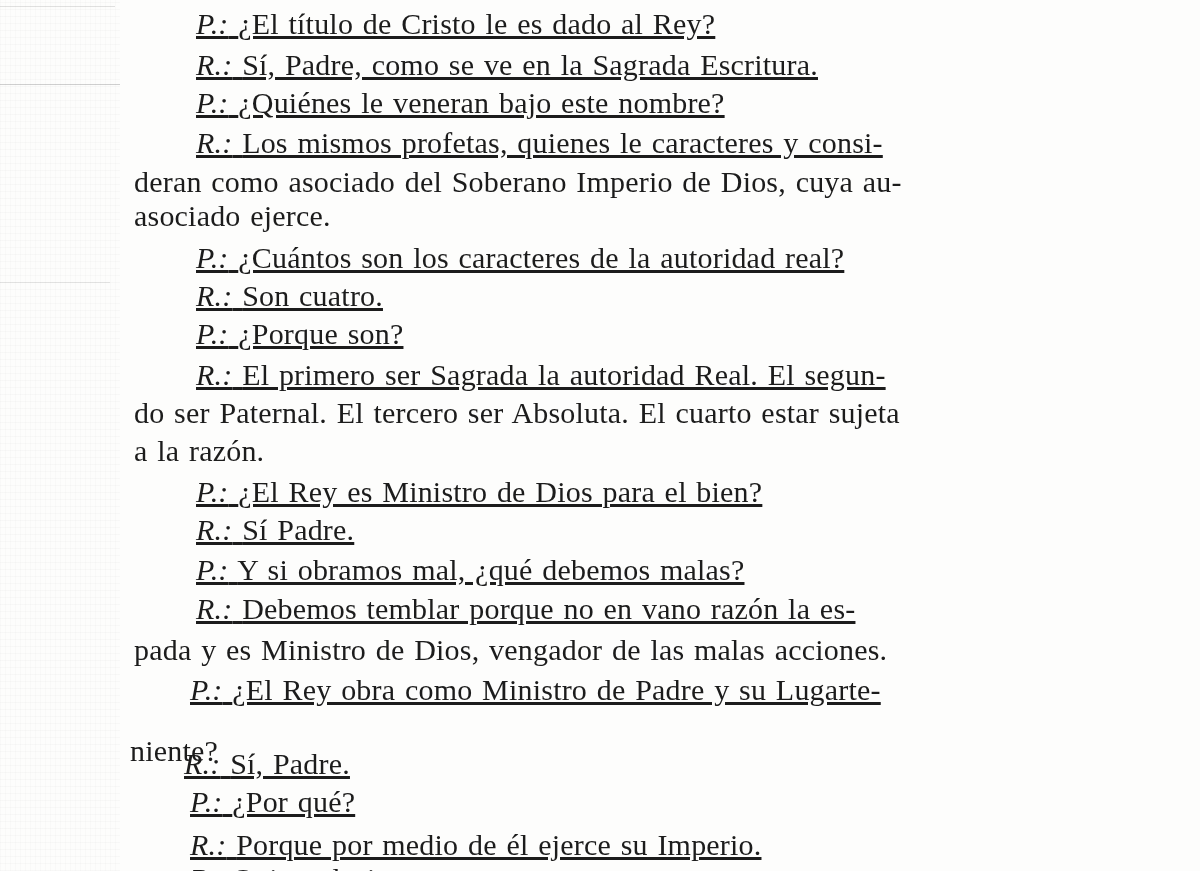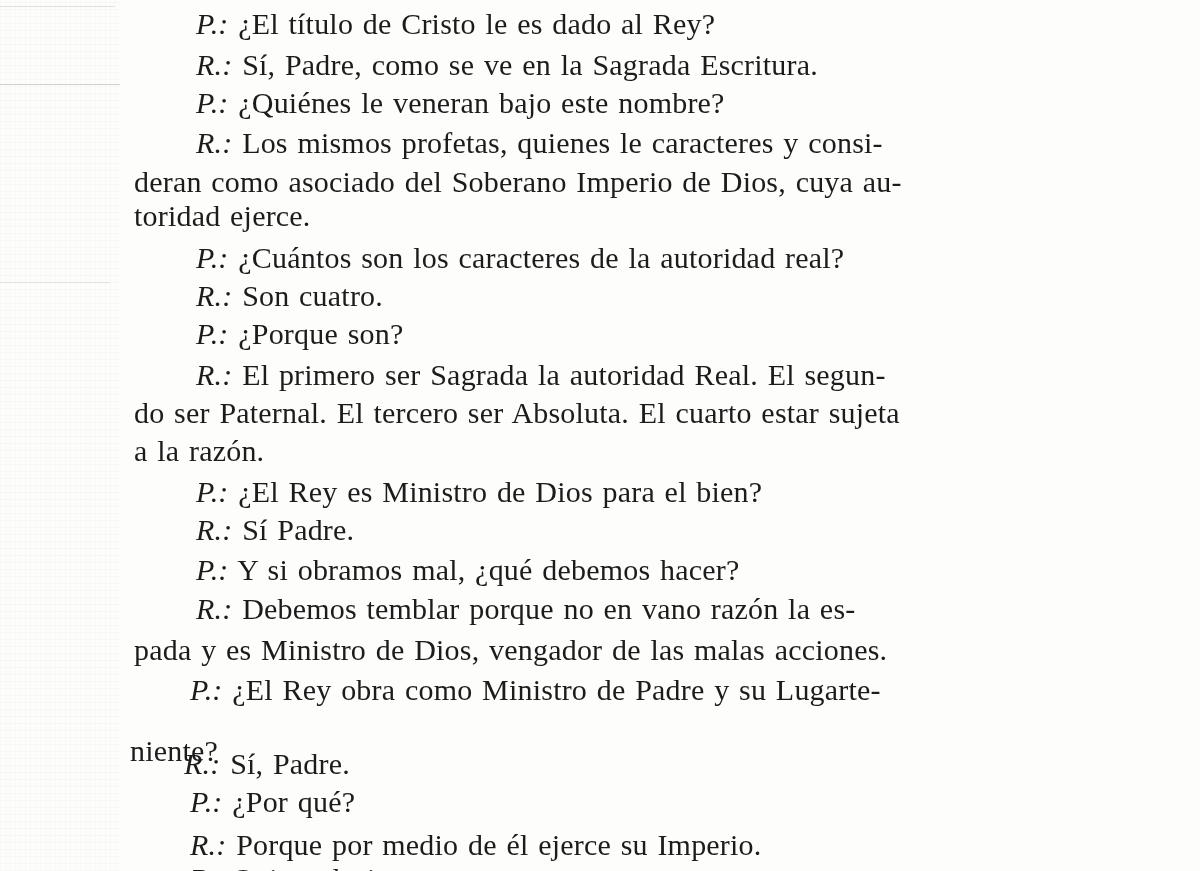--- a/index.html
+++ b/index.html
@@ -42,21 +42,21 @@
     .line {
       position: absolute;
       white-space: nowrap;
       font-family: "Liberation Serif", "DejaVu Serif", serif;
       font-size: 30px;
       color: #1c1c1c;
       letter-spacing: 0.2px;
       word-spacing: 2px;
       line-height: 38px;
     }
-    .line.indent { left: 196px; }
+    .line.indent { left: 196px; text-decoration: underline; }
     .line.cont { left: 134px; text-align: center; }
     .speaker {
       font-style: italic;
     }
   </style>
 </head>
 <body>
 
 <div class="page">
   <div class="margin-noise"></div>
@@ -82,21 +82,21 @@
     </div>
 
     <div class="line indent" style="top:124px">
       <span class="speaker">R.:</span>
       <span>Los mismos profetas, quienes le caracteres y consi-</span>
     </div>
     <div class="line cont" style="top:163px">
       <span>deran como asociado del Soberano Imperio de Dios, cuya au-</span>
     </div>
     <div class="line cont" style="top:197px">
-      <span>toridad ejerce.</span>
+      <span>asociado ejerce.</span>
     </div>
 
     <div class="line indent" style="top:239px">
       <span class="speaker">P.:</span>
       <span>¿Cuántos son los caracteres de la autoridad real?</span>
     </div>
 
     <div class="line indent" style="top:277px">
       <span class="speaker">R.:</span>
       <span>Son cuatro.</span>
@@ -123,21 +123,21 @@
       <span>¿El Rey es Ministro de Dios para el bien?</span>
     </div>
 
     <div class="line indent" style="top:511px">
       <span class="speaker">R.:</span>
       <span>Sí Padre.</span>
     </div>
 
     <div class="line indent" style="top:551px">
       <span class="speaker">P.:</span>
-      <span>Y si obramos mal, ¿qué debemos hacer?</span>
+      <span>Y si obramos mal, ¿qué debemos malas?</span>
     </div>
 
     <div class="line indent" style="top:590px">
       <span class="speaker">R.:</span>
       <span>Debemos temblar porque no en vano razón la es-</span>
     </div>
     <div class="line cont" style="top:631px">
       <span>pada y es Ministro de Dios, vengador de las malas acciones.</span>
     </div>
 

